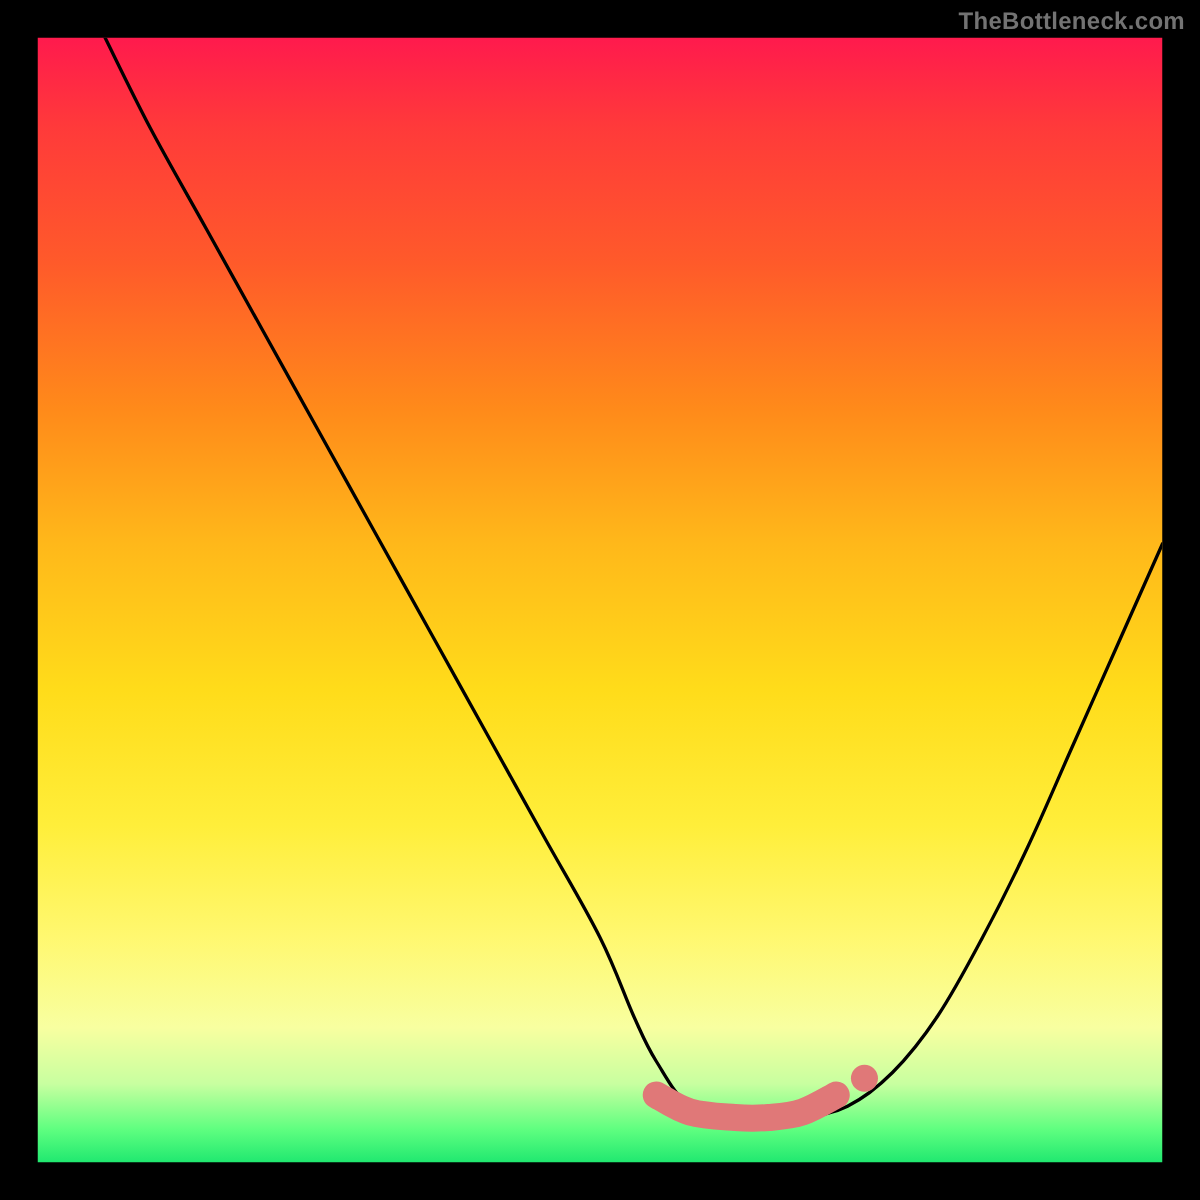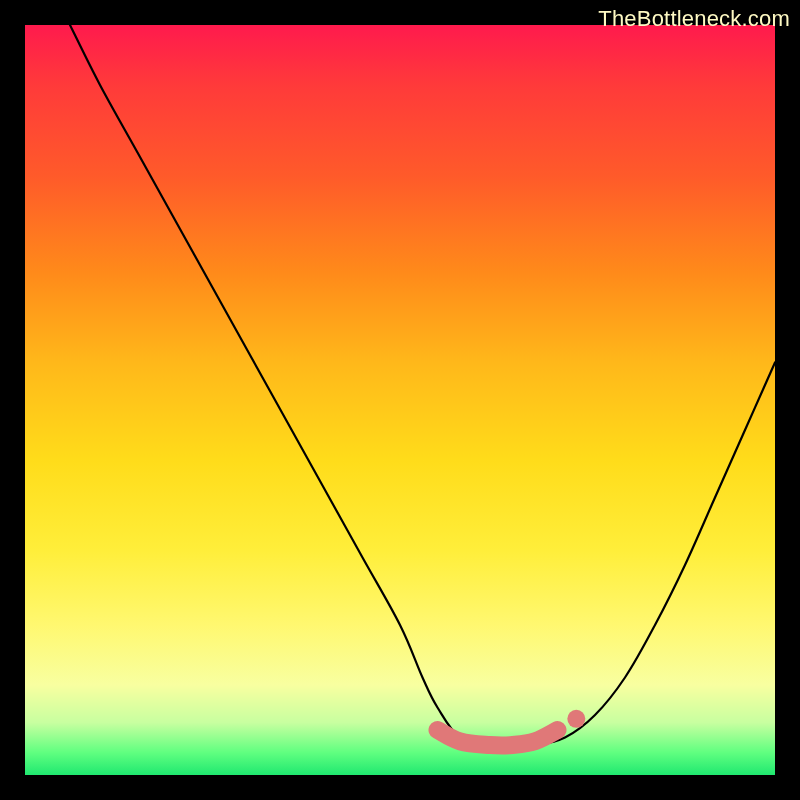--- a/index.html
+++ b/index.html
@@ -41,23 +41,23 @@
       #f8ffa0 88%,
       #c8ffa0 93%,
       #60ff80 97%,
       #20e870 100%
     );
   }
   .watermark {
     position: absolute;
     top: 6px;
     right: 10px;
-    color: #fef9c3;
-    font-size: 22px;
-    font-weight: 400;
+    color: #737373;
+    font-size: 16px;
+    font-weight: 700;
     letter-spacing: 0.2px;
     user-select: none;
   }
   svg.curve {
     position: absolute;
     inset: 0;
   }
 </style>
 </head>
 <body>

